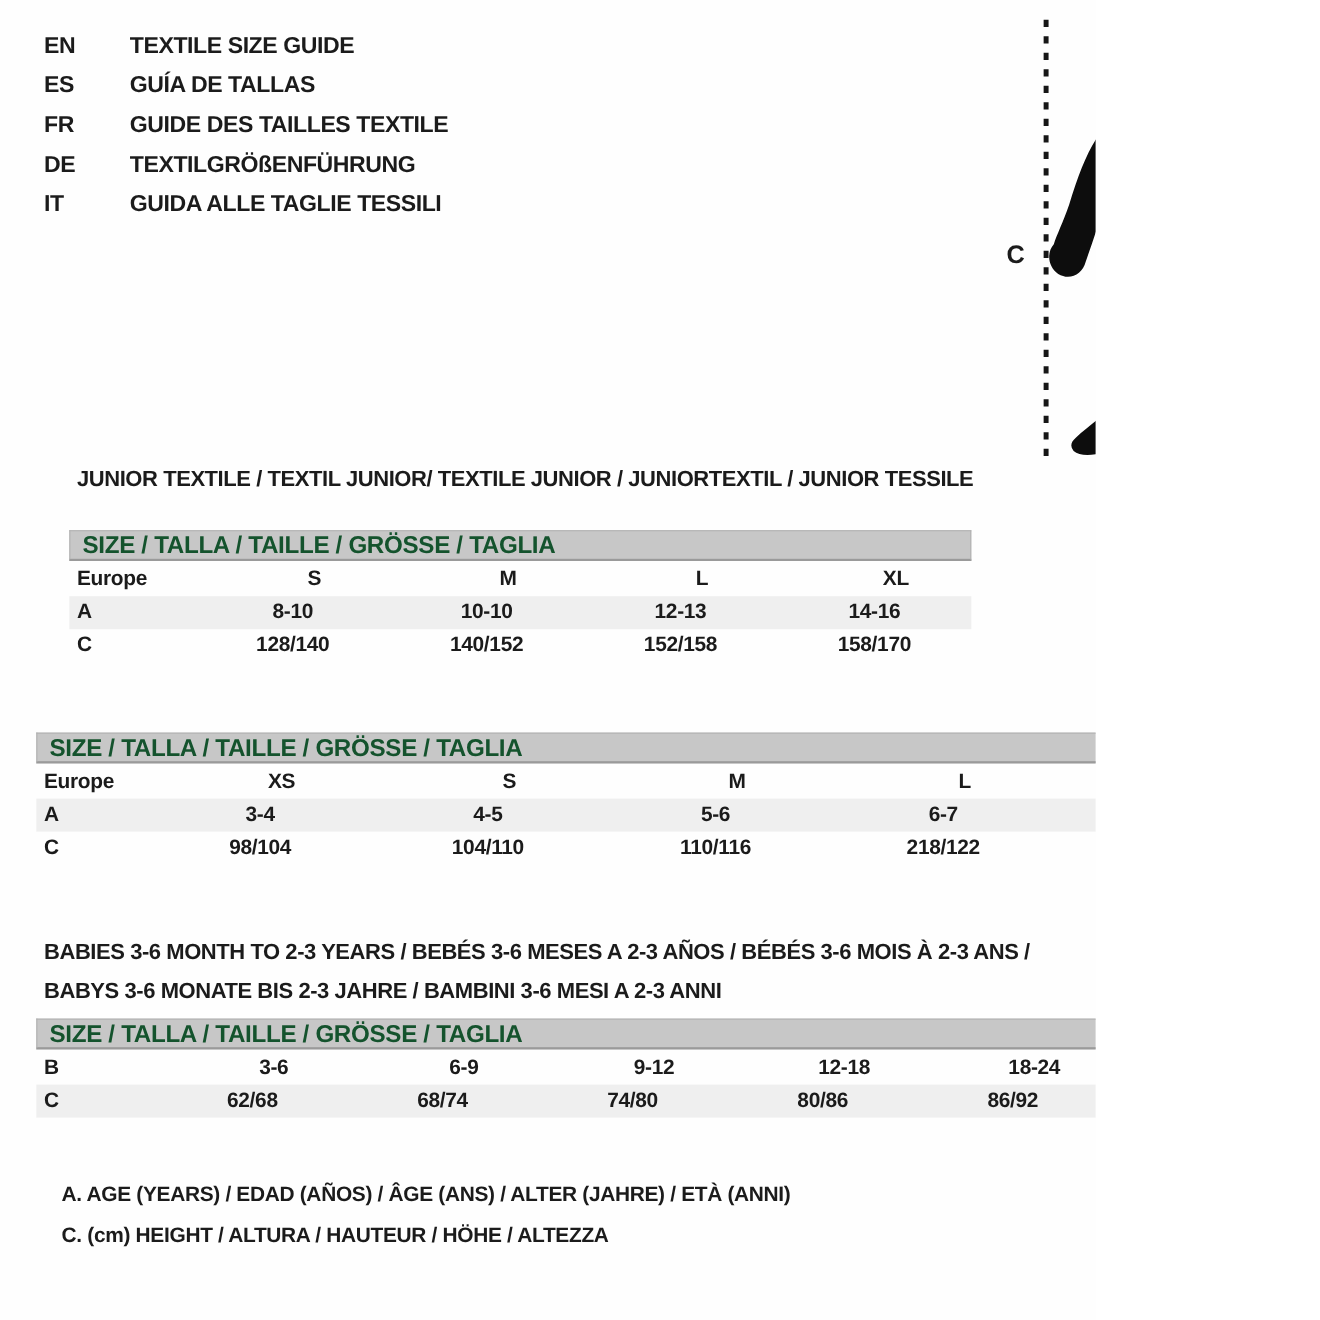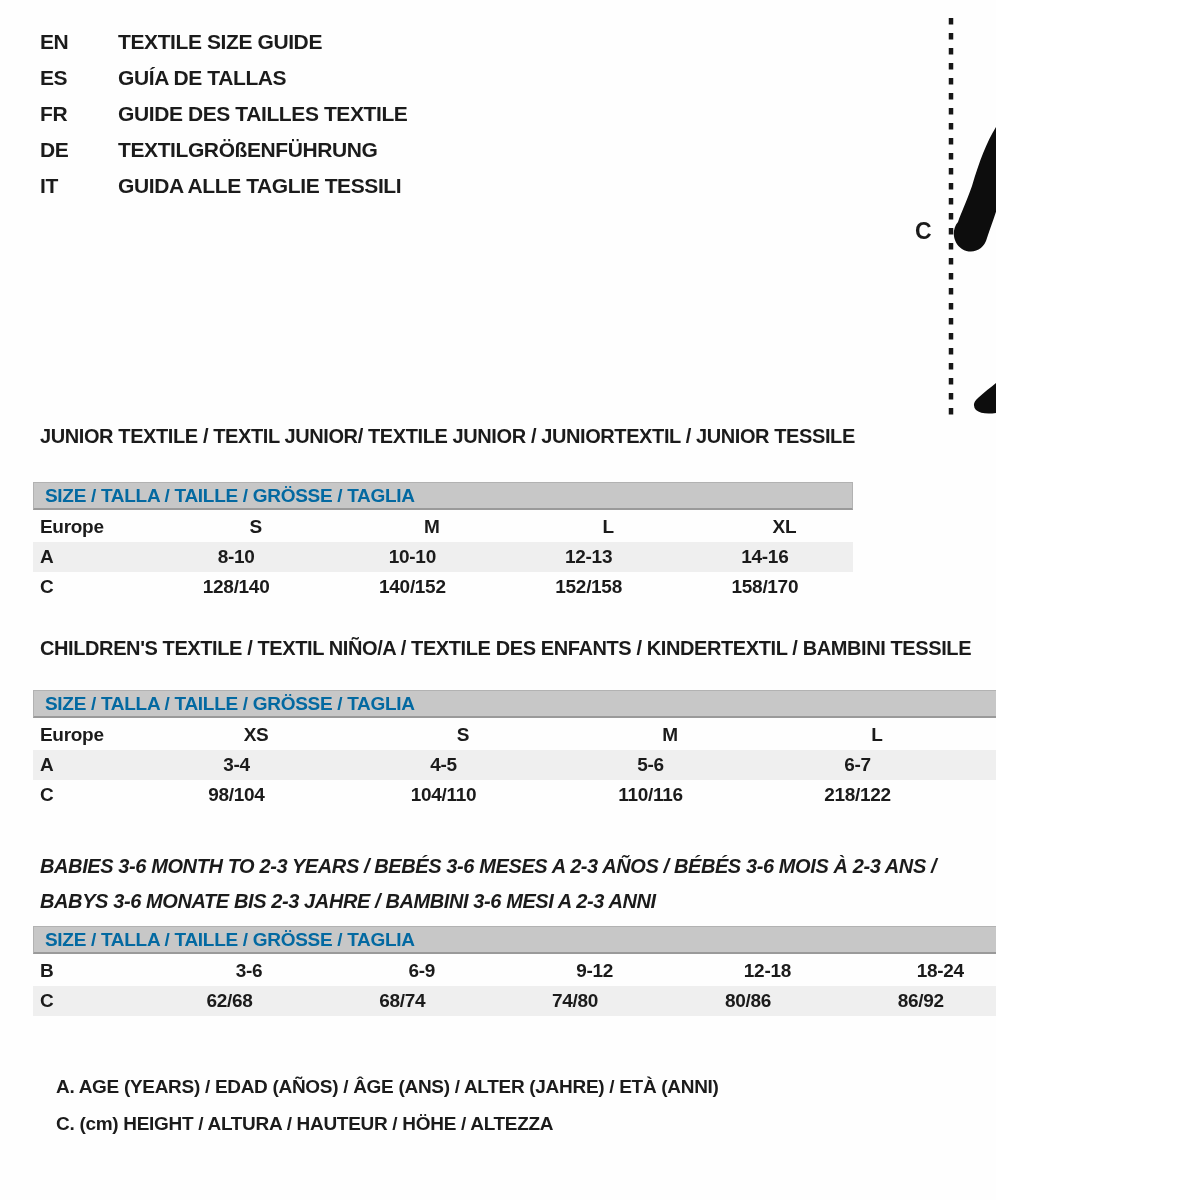--- a/index.html
+++ b/index.html
@@ -21,44 +21,44 @@
     font-size: 21px; letter-spacing: -0.4px; white-space: nowrap;
   }
 
   
   .figure { position: absolute; left: 900px; top: 8px; }
   .fig-label { position: absolute; left: 915px; top: 218px; font-size: 23px; }
 
   
   .sec { position: absolute; left: 33px; }
   .sec-title { margin: 0; font-size: 20px; line-height: 24px; letter-spacing: -0.4px; white-space: nowrap; padding-left: 7px; }
-  .sec-title.multi { line-height: 35px; font-style: italic; }
+  .sec-title.multi { line-height: 35px; }
   .bar {
     box-sizing: border-box;
     height: 28px; line-height: 25px;
     background: #c7c7c7;
     border: 1px solid #b2b2b2;
     border-bottom: 2px solid #9a9a9a;
-    color: #0369a1;
-    font-size: 19px; letter-spacing: -0.3px;
+    color: #14532d;
+    font-size: 22px; letter-spacing: -0.3px;
     padding-left: 11px;
     white-space: nowrap;
   }
   .sec1 .bar { margin-top: 34px; }
   .sec2 .bar { margin-top: 30px; }
   .sec3 .bar { margin-top: 7px; }
   .trow { display: grid; height: 30px; align-items: center; margin-top: 0; }
   .trow.first { margin-top: 2px; gap: 39px; }
   .trow.stripe { background: #efefef; }
   .trow .lbl { font-size: 19px; padding-left: 7px; letter-spacing: -0.3px; }
   .trow .val { font-size: 19px; text-align: center; letter-spacing: -0.3px; }
   .t1 { grid-template-columns: 115px repeat(4, 1fr); }
   .t2 { grid-template-columns: 100px repeat(5, 1fr); }
   .t3 { grid-template-columns: 110px repeat(6, 1fr); }
-  .sec1 { top: 424px; width: 820px; }
+  .sec1 { top: 424px; width: 820px; margin-left: 30px; }
   .sec2 { top: 636px; width: 1135px; }
   .sec3 { top: 849px; width: 1147px; }
 
   
   .legend { position: absolute; left: 56px; top: 1068px; }
   .legend-line { font-size: 19px; line-height: 37px; letter-spacing: -0.3px; white-space: nowrap; }
 </style>
 </head>
 <body>
 
@@ -156,21 +156,20 @@
     <div class="trow t1">
       <span class="lbl">C</span>
       <span class="val">128/140</span>
       <span class="val">140/152</span>
       <span class="val">152/158</span>
       <span class="val">158/170</span>
     </div>
   </section>
 
   <section class="sec sec2">
-    <h2 class="sec-title">CHILDREN'S TEXTILE / TEXTIL NIÑO/A / TEXTILE DES ENFANTS / KINDERTEXTIL / BAMBINI TESSILE</h2>
     <div class="bar">SIZE / TALLA / TAILLE / GRÖSSE / TAGLIA</div>
     <div class="trow t2 first">
       <span class="lbl">Europe</span>
       <span class="val">XS</span>
       <span class="val">S</span>
       <span class="val">M</span>
       <span class="val">L</span>
       <span class="val">XL</span>
     </div>
     <div class="trow t2 stripe">

